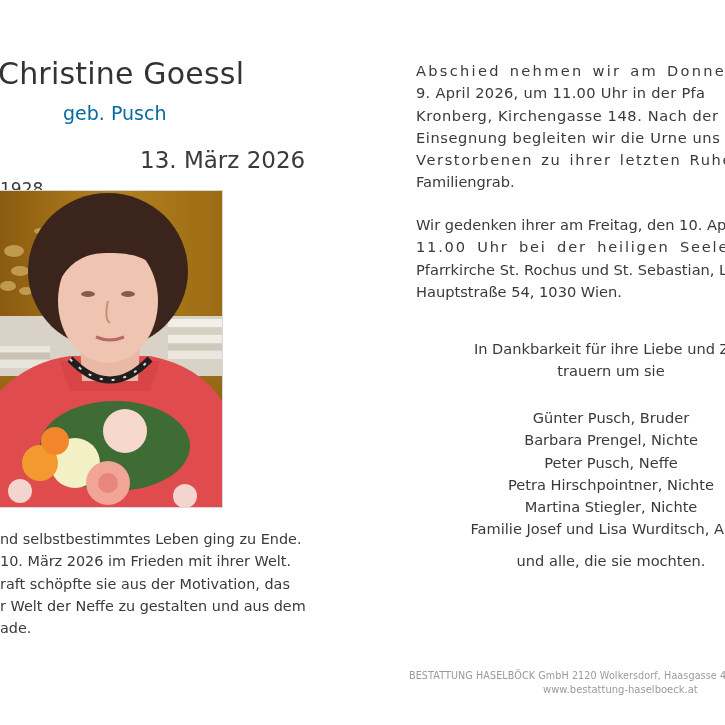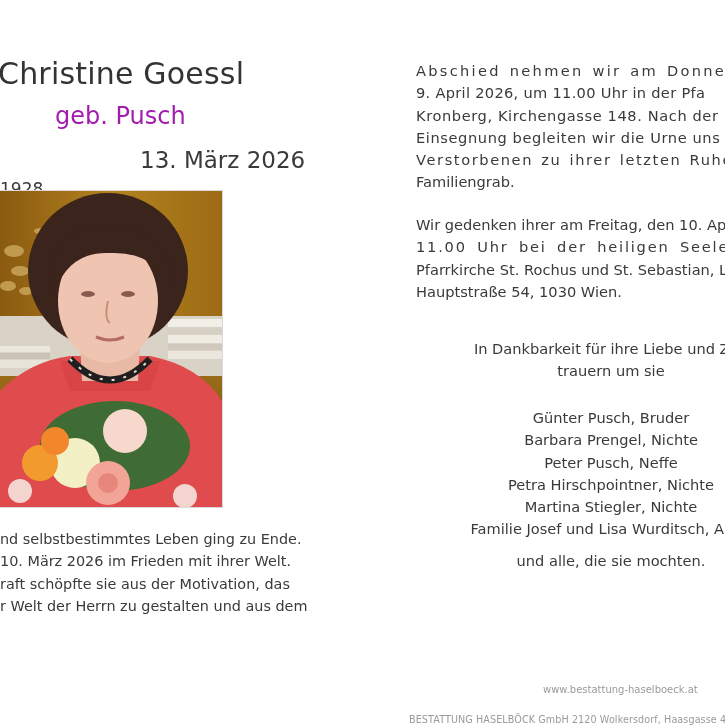--- a/index.html
+++ b/index.html
@@ -18,23 +18,23 @@
     .abs { position: absolute; white-space: nowrap; }
 
     
     .name {
       left: -2px; top: 56px;
       font-size: 30px;
       color: #333333;
       letter-spacing: 0.2px;
     }
     .maiden {
-      left: 55px; top: 102px;
-      font-size: 24px;
-      color: #a21caf;
+      left: 63px; top: 102px;
+      font-size: 19px;
+      color: #0369a1;
     }
     .birth {
       left: 0px; top: 147px;
       font-size: 17px;
       color: #3a3a3a;
       margin-top: 32px;
     }
     .death {
       left: 140px; top: 147px;
       font-size: 23px;
@@ -91,21 +91,20 @@
     }
     .thanks { top: 338px; line-height: 22px; }
     .mourners { top: 407px; line-height: 22.3px; }
     .all { top: 552px; }
 
     .undertaker {
       left: 409px; top: 670px;
       font-size: 9.6px;
       color: #9a9a9a;
       letter-spacing: 0.1px;
-      margin-top: 44px;
     }
     .website {
       left: 543px; top: 684px;
       font-size: 10px;
       color: #9a9a9a;
     }
   </style>
 </head>
 <body>
 
@@ -176,21 +175,22 @@
       <circle cx="20" cy="300" r="12" fill="#f8f6f0" opacity="0.8"></circle>
       <circle cx="185" cy="305" r="12" fill="#f8f6f0" opacity="0.8"></circle>
     </g>
   </svg>
 </div>
 
 <div class="abs bio">
   <div>nd selbstbestimmtes Leben ging zu Ende.</div>
   <div> 10. März 2026 im Frieden mit ihrer Welt.</div>
   <div>raft schöpfte sie aus der Motivation, das</div>
-  <div>r Welt der Herrn zu gestalten und aus dem</div>
+  <div>r Welt der Neffe zu gestalten und aus dem</div>
+  <div>ade.</div>
 </div>
 
 <div class="abs farewell">
   <div class="spaced1">Abschied nehmen wir am Donner</div>
   <div class="spaced2">9. April 2026, um 11.00 Uhr in der Pfa</div>
   <div class="spaced3">Kronberg, Kirchengasse 148. Nach der</div>
   <div class="spaced4">Einsegnung begleiten wir die Urne uns</div>
   <div class="spaced5">Verstorbenen zu ihrer letzten Ruhe</div>
   <div>Familiengrab.</div>
 </div>

